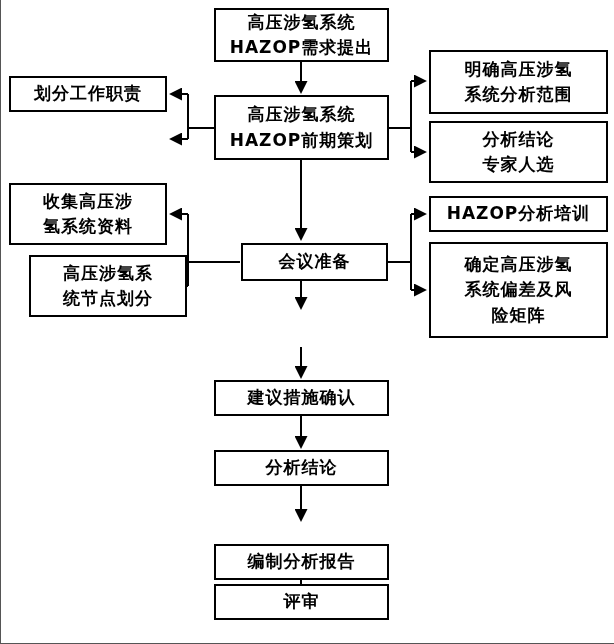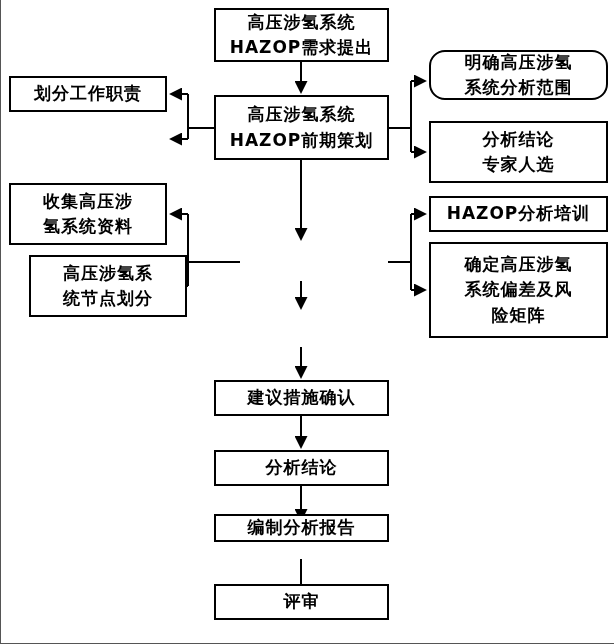--- a/index.html
+++ b/index.html
@@ -105,40 +105,41 @@
       <line x1="300" y1="559" x2="300" y2="595" marker-end="url(#arrow)"></line>
     </g>
   </svg>
 
   <div class="node" style="left:213px; top:8px; width:175px; height:54px;">高压涉氢系统
 HAZOP需求提出</div>
 
   <div class="node" style="left:213px; top:95px; width:175px; height:65px;">高压涉氢系统
 HAZOP前期策划</div>
 
+  <div class="node" style="left:240px; top:243px; width:147px; height:38px;">会议准备</div>
 
 
   <div class="node" style="left:213px; top:380px; width:175px; height:36px;">建议措施确认</div>
 
   <div class="node" style="left:213px; top:450px; width:175px; height:36px;">分析结论</div>
 
-  <div class="node" style="left:213px; top:514px; width:175px; height:28px;">编制分析报告</div>
+  <div class="node" style="left:213px; top:544px; width:175px; height:36px;">编制分析报告</div>
 
   <div class="node" style="left:213px; top:584px; width:175px; height:36px;">评审</div>
 
   <div class="node" style="left:8px; top:76px; width:158px; height:36px;">划分工作职责</div>
 
 
   <div class="node" style="left:8px; top:183px; width:158px; height:62px;">收集高压涉
 氢系统资料</div>
 
   <div class="node" style="left:8px; top:255px; width:158px; height:62px;margin-left:20px;">高压涉氢系
 统节点划分</div>
 
-  <div class="node" style="left:428px; top:50px; width:179px; height:50px;border-radius:16px;">明确高压涉氢
+  <div class="node" style="left:428px; top:50px; width:179px; height:64px;">明确高压涉氢
 系统分析范围</div>
 
   <div class="node" style="left:428px; top:121px; width:179px; height:62px;">分析结论
 专家人选</div>
 
   <div class="node" style="left:428px; top:196px; width:179px; height:36px;">HAZOP分析培训</div>
 
   <div class="node" style="left:428px; top:242px; width:179px; height:96px;">确定高压涉氢
 系统偏差及风
 险矩阵</div>

